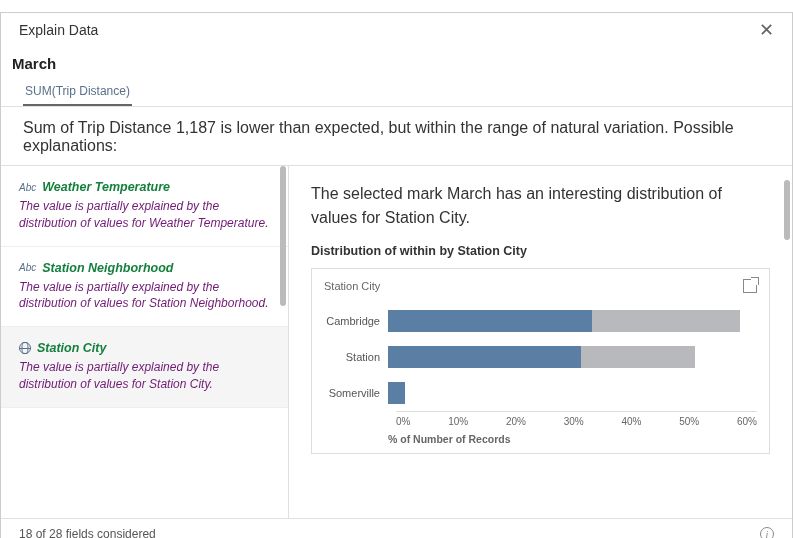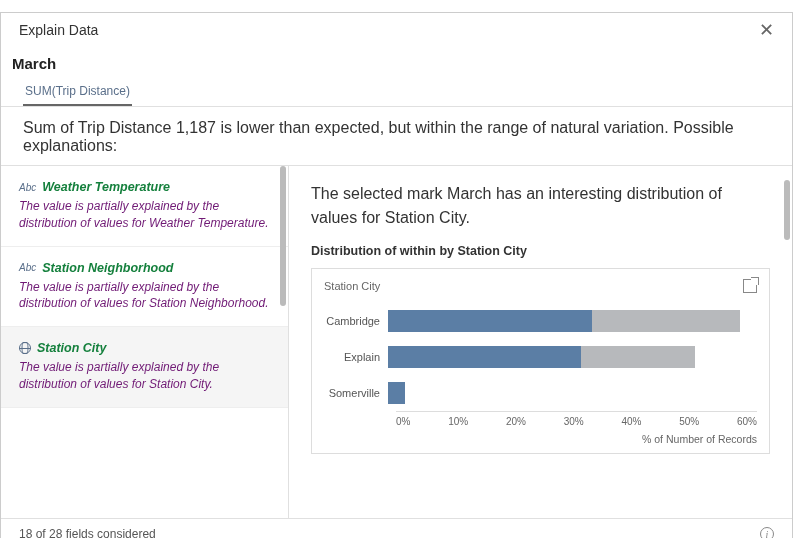--- a/index.html
+++ b/index.html
@@ -171,25 +171,26 @@
   .axis {
     display: flex;
     margin-left: 72px;
     font-size: 10px;
     color: #666;
     justify-content: space-between;
     padding-top: 4px;
     border-top: 1px solid #ddd;
   }
   .axis-label {
-    text-align: right;
+    text-align: left;
     font-size: 10.5px;
     color: #666;
     margin-top: 6px;
     margin-left: 64px;
+    font-weight: bold;
   }
   .footer {
     border-top: 1px solid #e0e0e0;
     padding: 8px 18px;
     display: flex;
     justify-content: space-between;
     align-items: center;
     font-size: 12px;
     color: #555;
   }
@@ -269,21 +270,21 @@
         </div>
         <div class="bar-chart" id="bar-chart">
             <div class="bar-row">
               <div class="bar-cat">Cambridge</div>
               <div class="bar-track">
                 <div class="bar-bg" style="width: 95.3846%;"></div>
                 <div class="bar-fg" style="width: 55.3846%;"></div>
               </div>
             </div>
             <div class="bar-row">
-              <div class="bar-cat">Explain</div>
+              <div class="bar-cat">Station</div>
               <div class="bar-track">
                 <div class="bar-bg" style="width: 83.0769%;"></div>
                 <div class="bar-fg" style="width: 52.3077%;"></div>
               </div>
             </div>
             <div class="bar-row">
               <div class="bar-cat">Somerville</div>
               <div class="bar-track">
                 <div class="bar-bg" style="width: 4.61538%;"></div>
                 <div class="bar-fg" style="width: 4.61538%;"></div>

